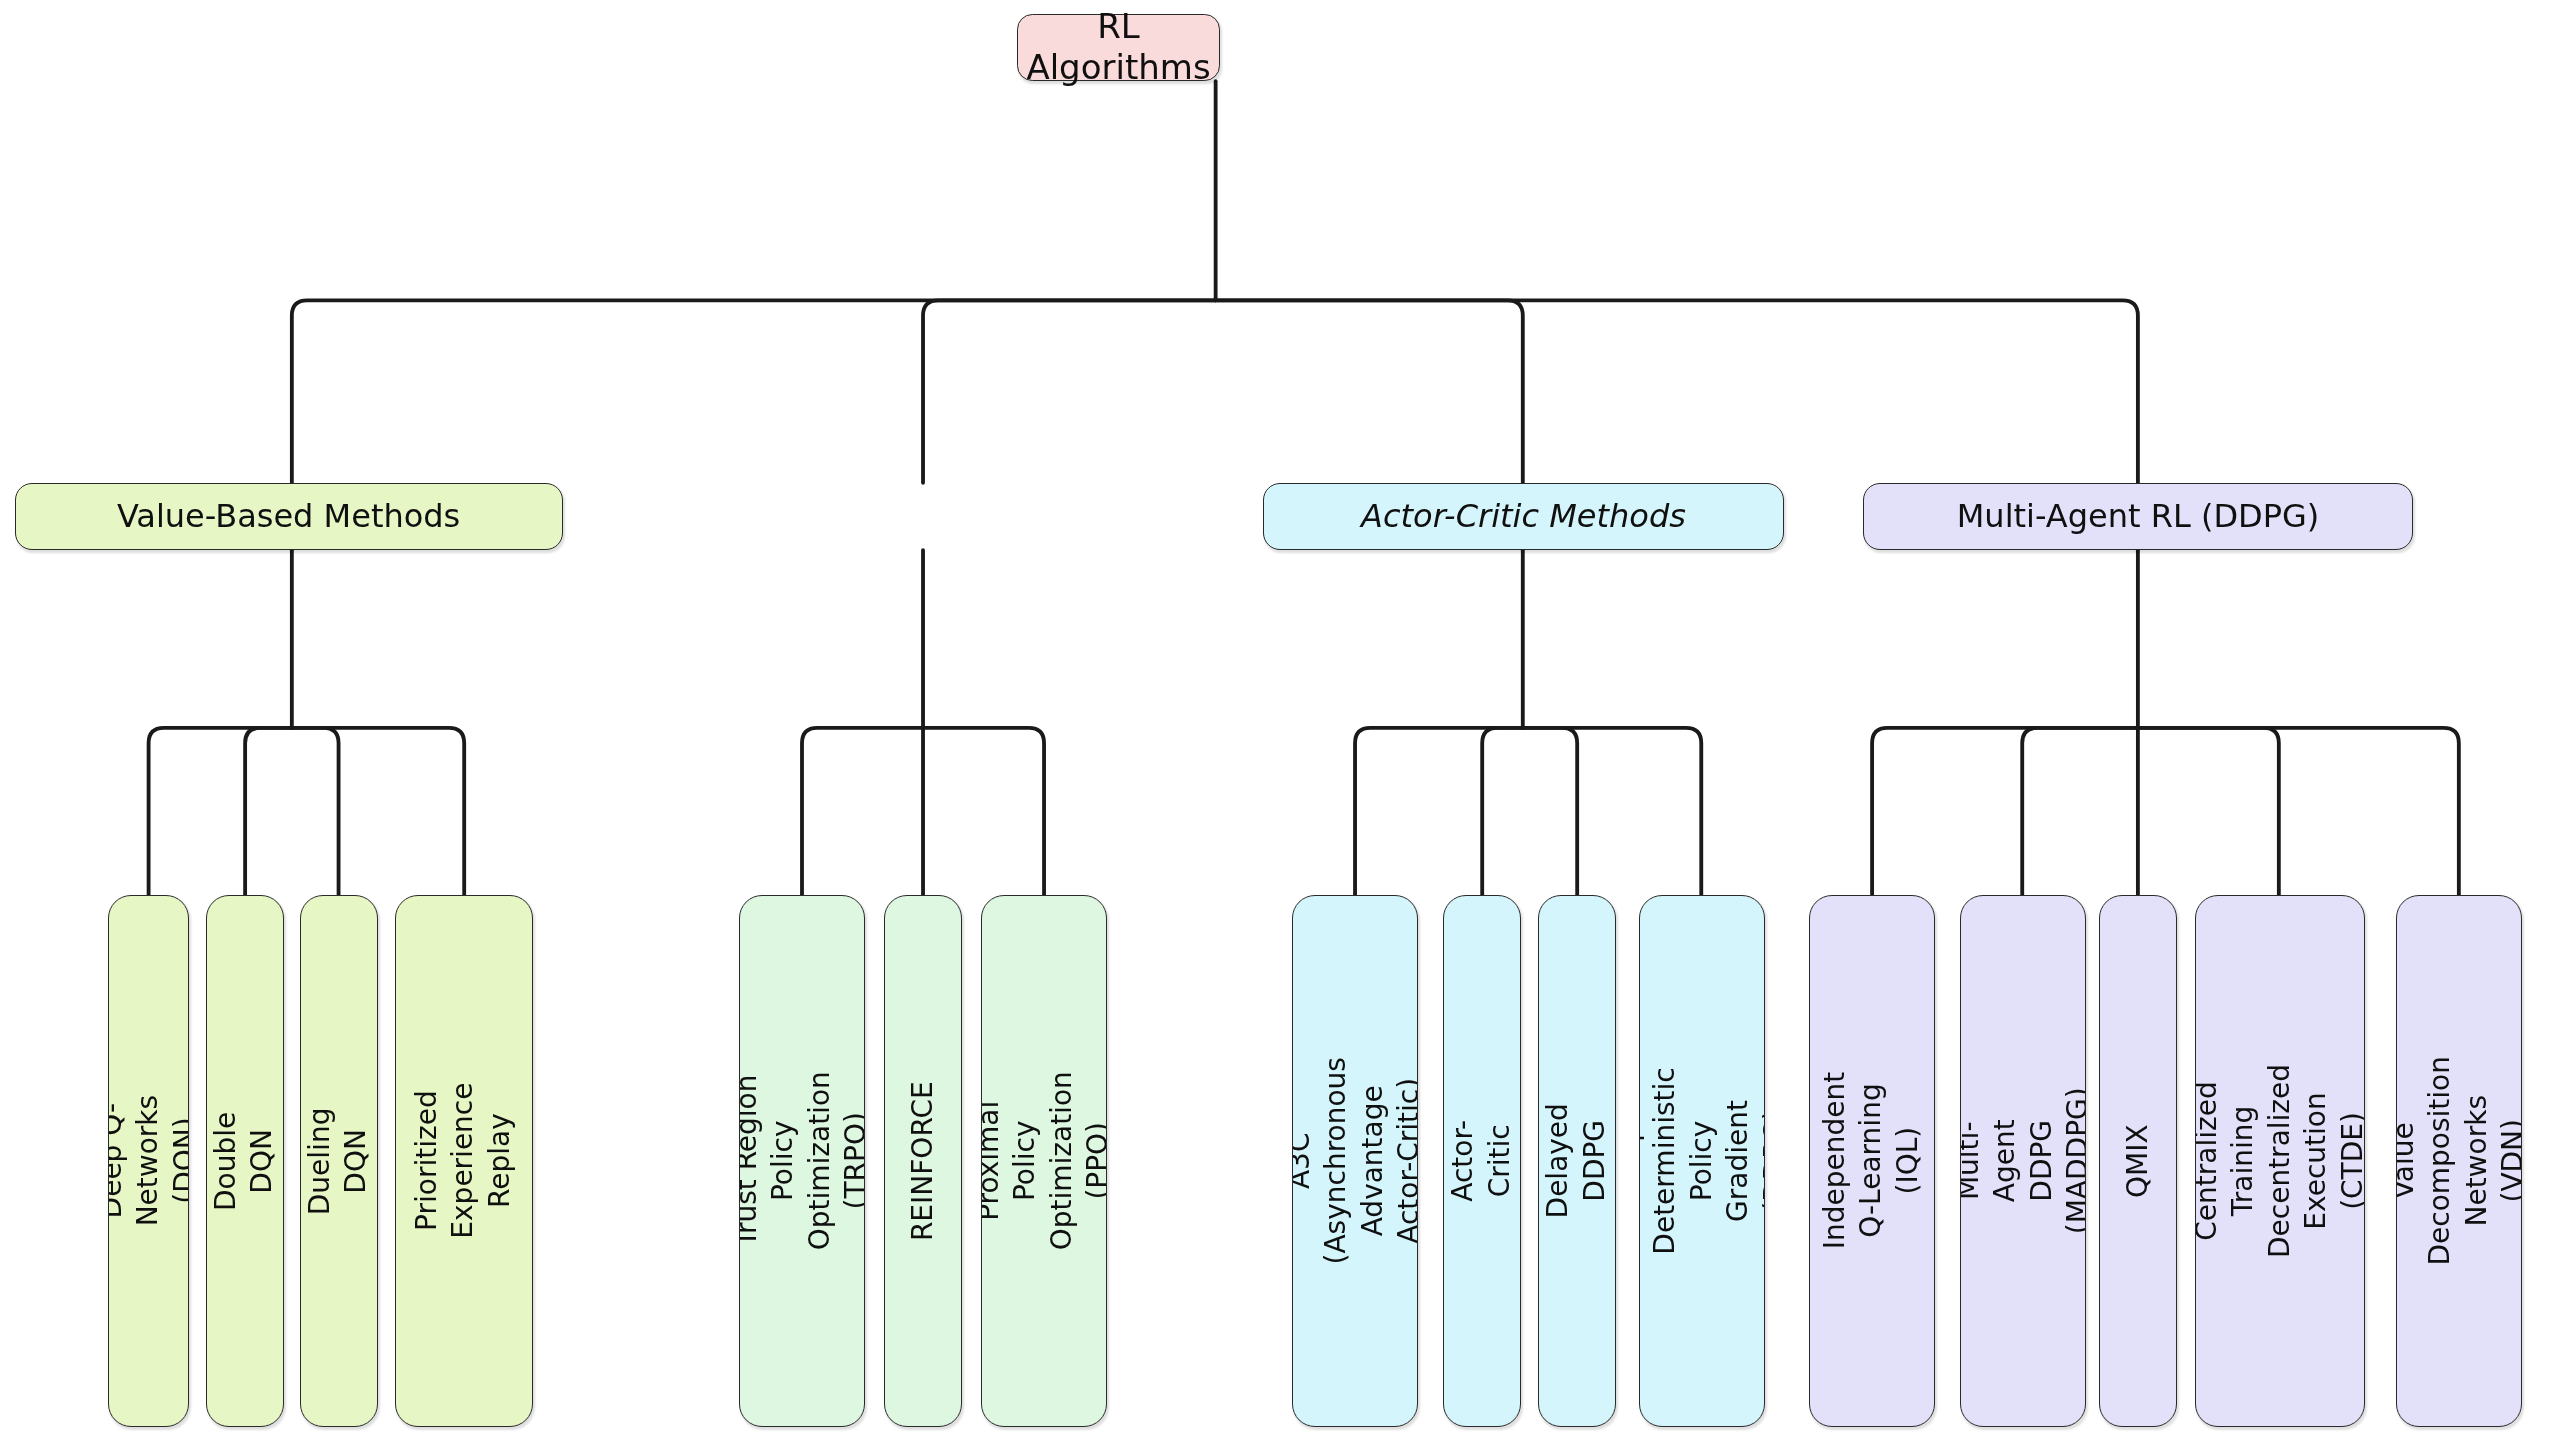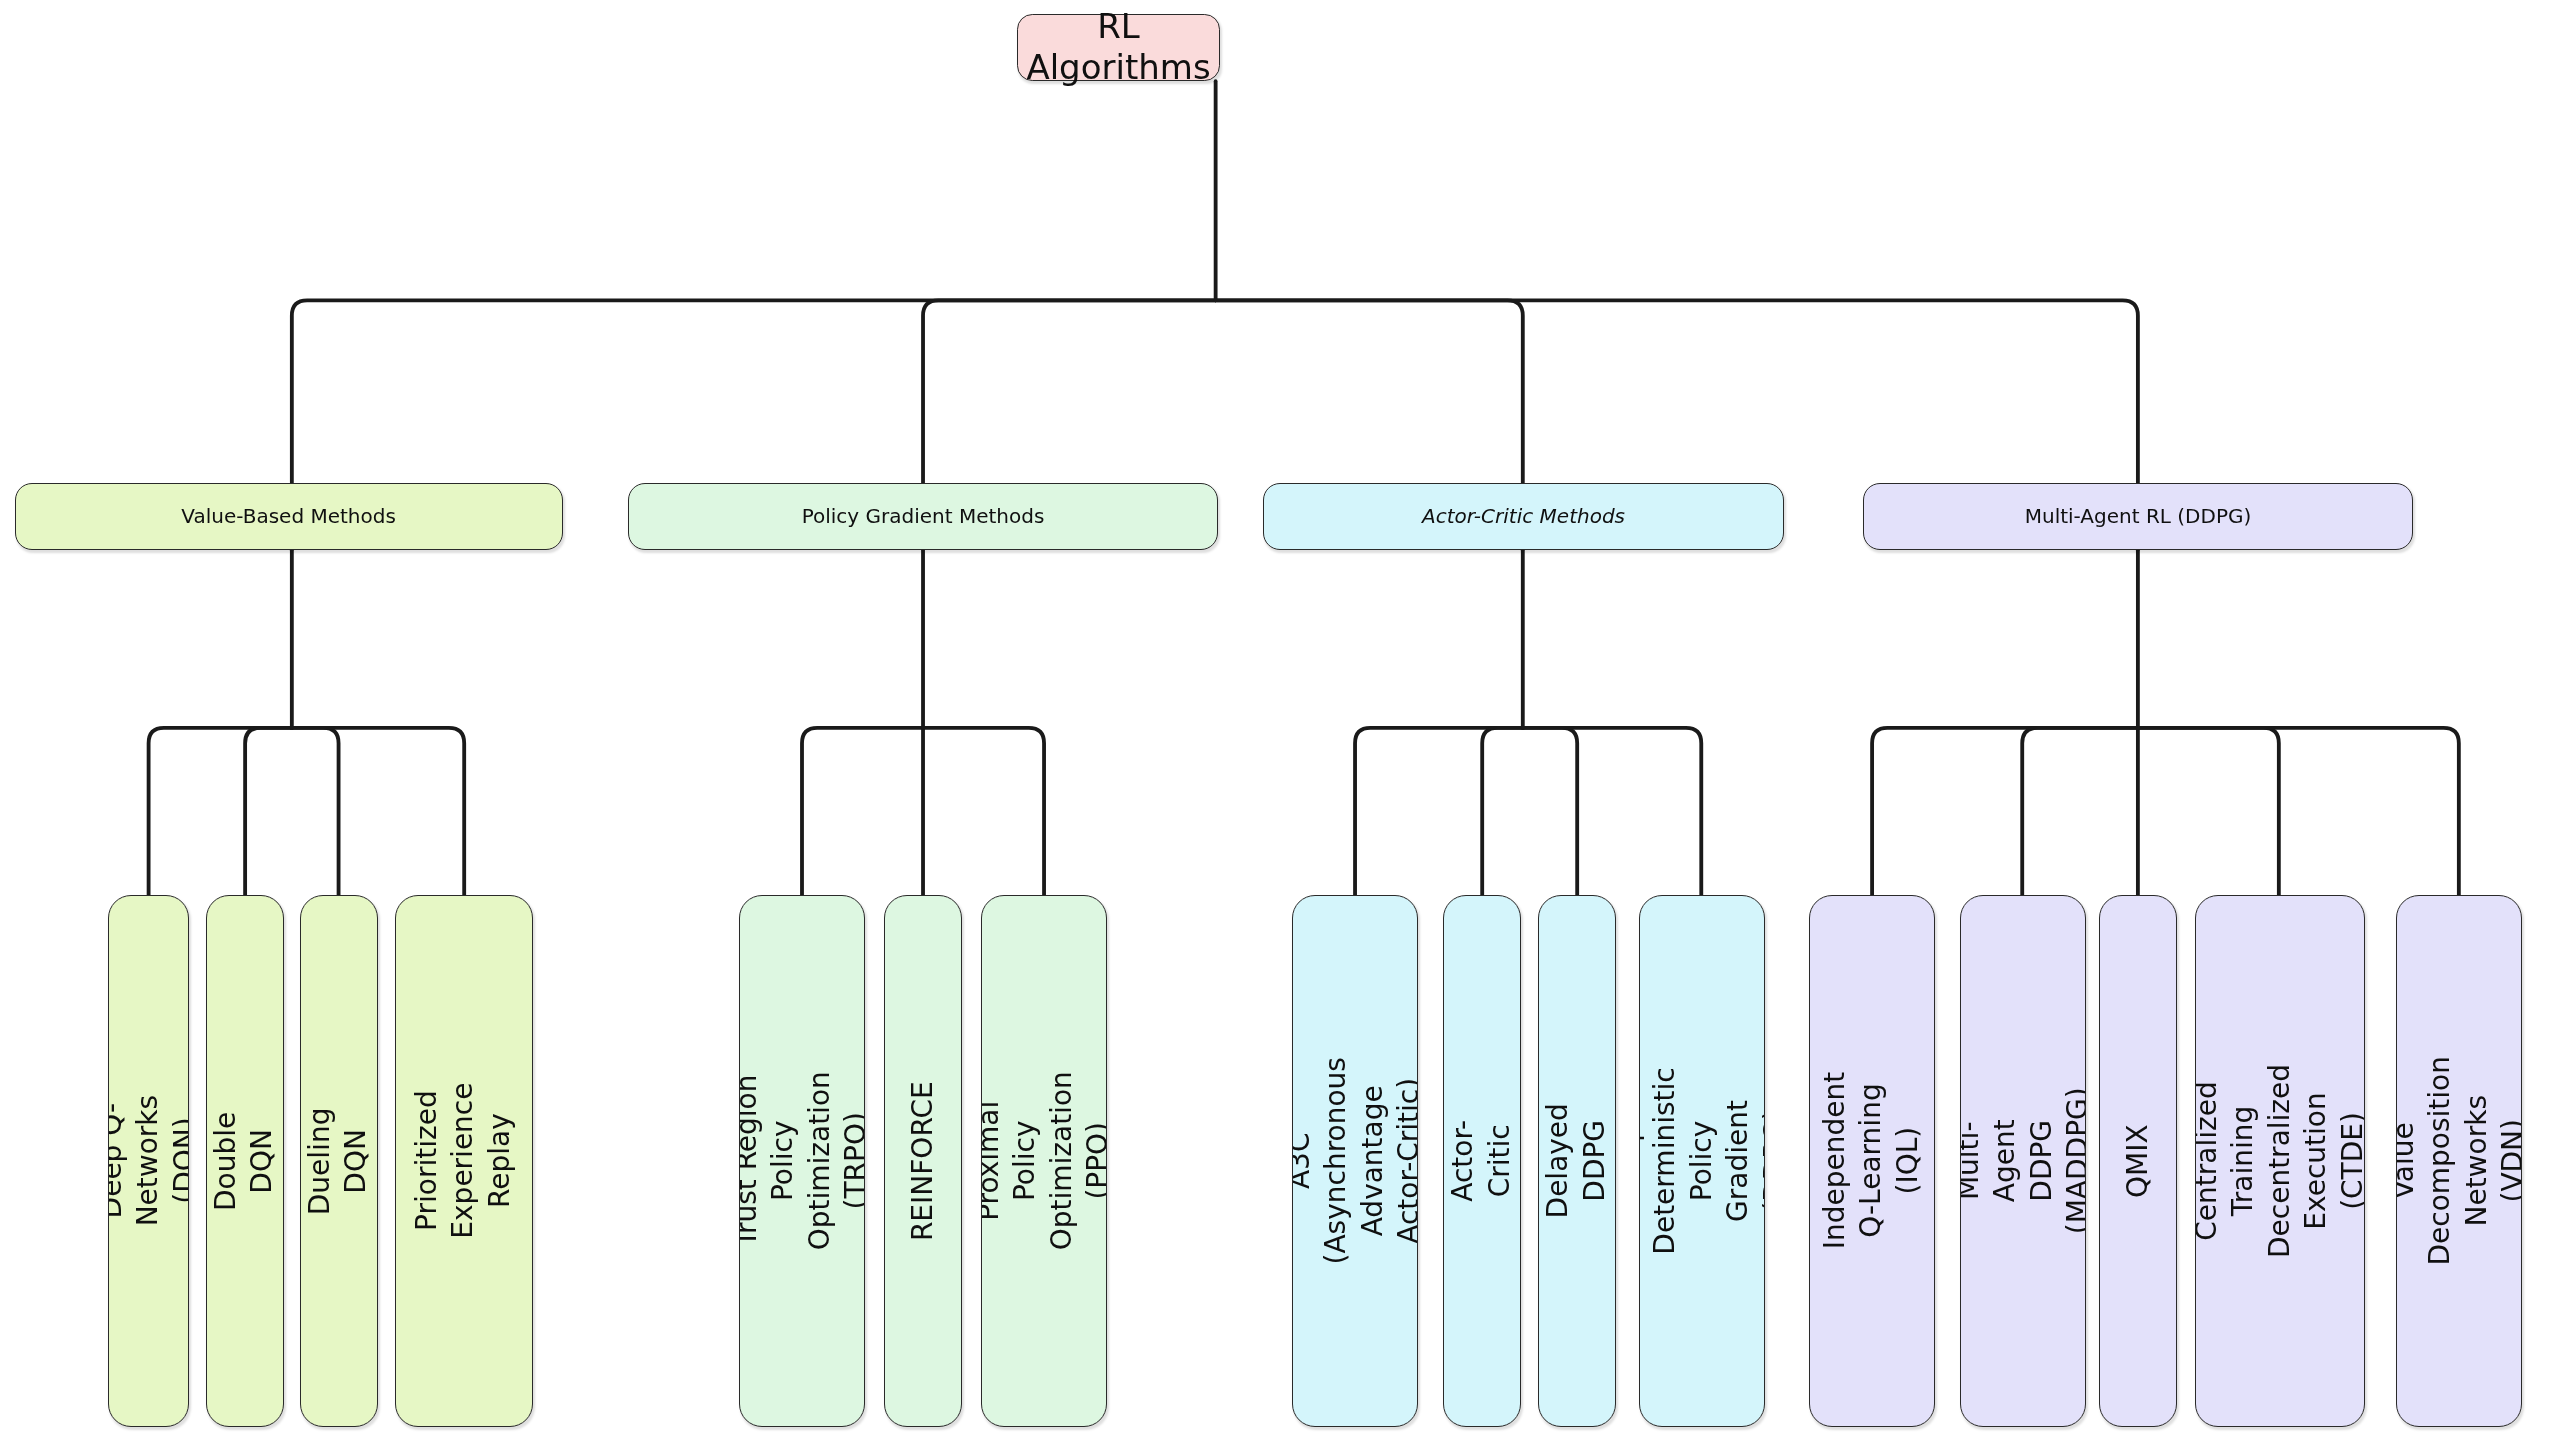--- a/index.html
+++ b/index.html
@@ -53,21 +53,21 @@
     border-radius: 15.3px;
     background: #fadbdb;
     font-size: 34px;
   }
 
   
   .node.cat {
     top: 483px;
     height: 67px;
     border-radius: 17px;
-    font-size: 20px;
+    font-size: 32px;
   }
   .node.cat-0 { left: 14.6px;   width: 548px;  background: #e6f7c5; }
   .node.cat-1 { left: 628px;  width: 590px;  background: #ddf7e1; }
   .node.cat-2 { left: 1263px; width: 521px;  background: #d4f5fb; font-style: italic; }
   .node.cat-3 { left: 1863px; width: 550px;  background: #e3e1fa; }
 
   
   .node.leaf {
     top: 895px;
     height: 532px;
@@ -127,23 +127,20 @@
     </g>
   </svg>
 
   <div class="node root">
     <span class="lbl">RL Algorithms</span>
   </div>
 
   <div class="node cat cat-0">
     <span class="lbl">Value-Based Methods</span>
   </div>
-  <div class="node cat cat-1">
-    <span class="lbl">Policy Gradient Methods</span>
-  </div>
   <div class="node cat cat-2">
     <span class="lbl">Actor-Critic Methods</span>
   </div>
   <div class="node cat cat-3">
     <span class="lbl">Multi-Agent RL (DDPG)</span>
   </div>
 
   <div class="node leaf c-green" style="left:108px;width:81px;">
     <span class="lbl">Deep Q-Networks (DQN)</span>
   </div>

